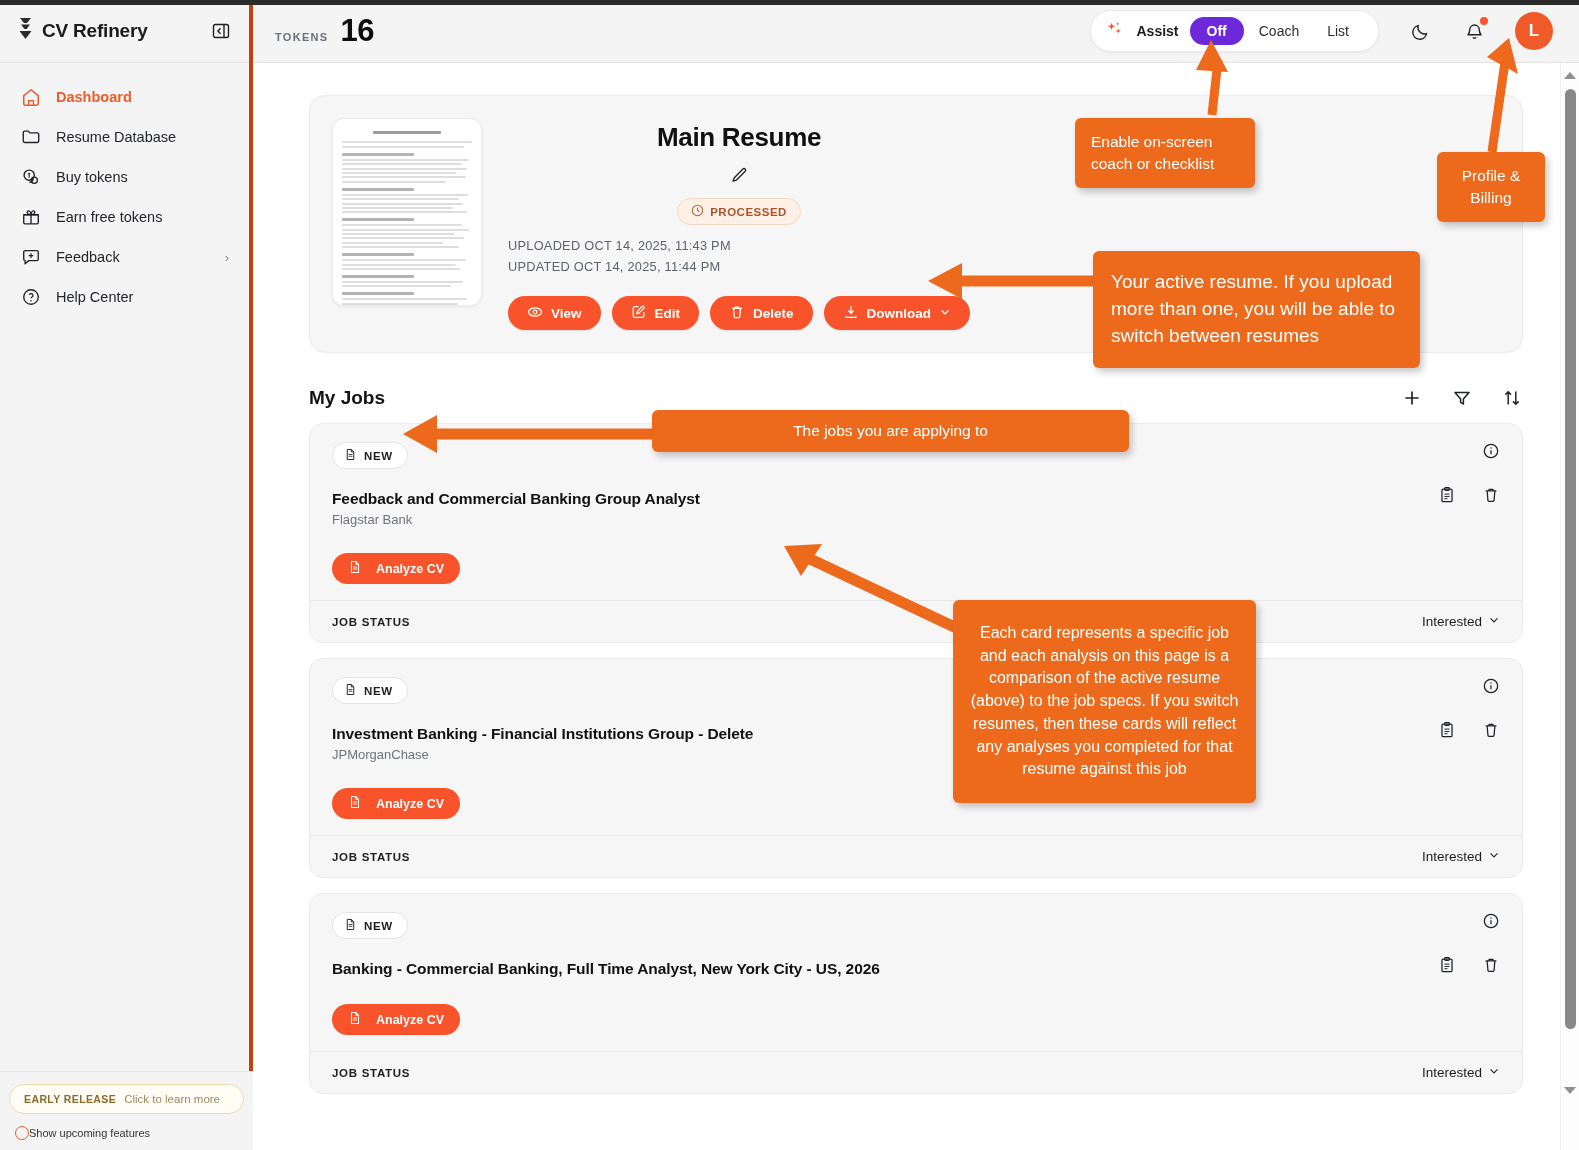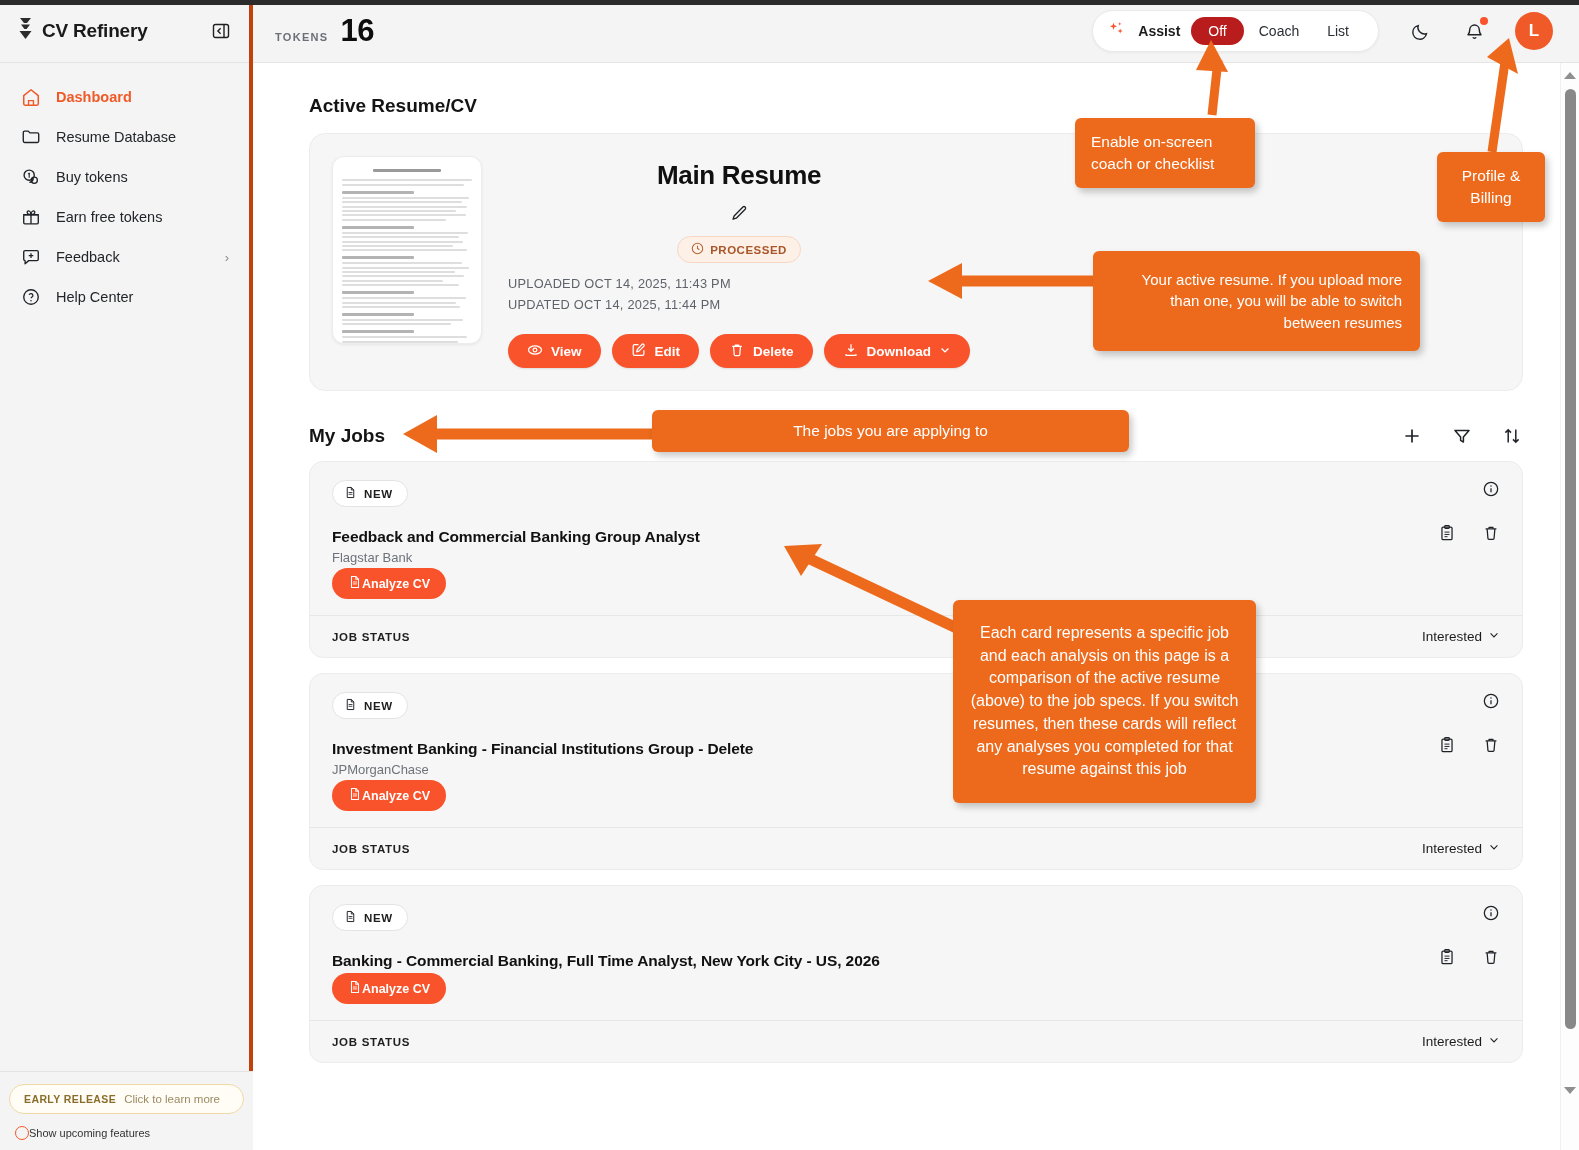--- a/index.html
+++ b/index.html
@@ -60,21 +60,21 @@
   .tokens-val { font-size:31px; font-weight:800; color:#0d0d0d; letter-spacing:-0.5px; }
   .topbar-right { margin-left:auto; display:flex; align-items:center; gap:28px; }
   .assist-wrap {
     display:flex; align-items:center; gap:11px;
     background:#ffffff; border:1px solid #eaeaea; border-radius:999px;
     height:42px; padding: 0 16px 0 14px; box-shadow:0 1px 3px rgba(0,0,0,.05);
   }
   .assist-lbl { font-size:14px; font-weight:700; color:#1c1c1c; }
   .seg { display:flex; align-items:center; gap:2px; background:#fff; border-radius:999px; }
   .seg-item { font-size:14px; color:#2a2f36; padding:6px 13px; border-radius:999px; cursor:pointer; }
-  .seg-item.on { background:#b91c1c; color:#fff; font-weight:400; padding:6px 17px; }
+  .seg-item.on { background:#6d28d9; color:#fff; font-weight:700; padding:6px 17px; }
   .icon-btn { width:26px; height:26px; display:flex; align-items:center; justify-content:center; cursor:pointer; position:relative;}
   .bell-dot { position:absolute; top:-1px; right:-1px; width:8px; height:8px; border-radius:50%; background:#F9532B; }
   .avatar {
     width:38px; height:38px; border-radius:50%; background:#F05A28; color:#fff;
     display:flex; align-items:center; justify-content:center; font-size:17px; font-weight:700; cursor:pointer;
   }
 
   
   .content { position:absolute; left:0; top:63px; width:100%; height:1087px; overflow:hidden; background:#fff;}
   .content-inner { padding: 32px 56px 0 56px; }
@@ -119,23 +119,23 @@
   .job-card { background:#f6f6f6; border:1px solid #ececec; border-radius:14px; margin-bottom:15px; }
   .job-top { padding:18px 22px 16px 22px; position:relative; }
   .new-pill {
     display:inline-flex; align-items:center; gap:7px;
     background:#fff; border:1px solid #e3e3e3; border-radius:999px;
     padding:5px 14px 5px 11px; font-size:11.5px; font-weight:700; color:#1e1e1e; letter-spacing:0.6px;
   }
   .job-name { font-size:15.5px; font-weight:700; color:#111; margin-top:21px; letter-spacing:-0.1px;}
   .job-co { font-size:13px; color:#6e737b; margin-top:4px; }
   .analyze {
-    display:inline-flex; align-items:center; gap:0; background:#F9532B; color:#fff;
+    display:inline-flex; align-items:center; gap:14px; background:#F9532B; color:#fff;
     border:none; border-radius:999px; height:31px; padding:0 16px;
-    font-size:12.5px; font-weight:700; cursor:pointer; margin-top:3px; font-family:inherit;
+    font-size:12.5px; font-weight:700; cursor:pointer; margin-top:26px; font-family:inherit;
   }
   .job-icons { position:absolute; right:22px; top:18px; }
   .info-i { position:absolute; right:0; top:0; cursor:pointer; }
   .row-i { position:absolute; right:0; top:44px; display:flex; gap:26px; }
   .job-status {
     border-top:1px solid #e7e7e7; padding:13px 22px; display:flex; align-items:center;
   }
   .js-lbl { font-size:11.5px; font-weight:700; letter-spacing:0.7px; color:#1f1f1f; }
   .js-val { margin-left:auto; display:flex; align-items:center; gap:6px; font-size:13.5px; color:#1c1c1c; cursor:pointer;}
 
@@ -149,21 +149,21 @@
   
   .callout {
     position:absolute; background:#ED6A1C; color:#fff; border-radius:6px;
     font-size:15.5px; line-height:1.42; padding:13px 16px; z-index:50;
     box-shadow:3px 4px 7px rgba(0,0,0,.22);
   }
   .arrow-svg { position:absolute; z-index:48; overflow:visible; }
 
   #co-assist { left:1075px; top:118px; width:180px; }
   #co-profile { left:1437px; top:152px; width:108px; text-align:center; }
-  #co-resume { left:1093px; top:251px; width:327px; text-align:right; font-size:15px; padding:18px 18px;}
+  #co-resume { left:1093px; top:251px; width:327px; text-align:left; font-size:19px; padding:18px 18px;}
   #co-jobs { left:652px; top:410px; width:477px; text-align:center; height:42px; display:flex; align-items:center; justify-content:center; padding:0 14px;}
   #co-cards { left:953px; top:600px; width:303px; text-align:center; font-size:16px; padding:22px 16px; }
 </style>
 </head>
 <body>
 
 <div class="app">
   <div class="top-strip"></div>
 
   <aside class="sidebar">
@@ -306,21 +306,20 @@
           <span class="bell-dot"></span>
         </span>
 
         <span class="avatar">L</span>
       </div>
     </header>
 
     <div class="content">
       <div class="content-inner">
 
-        <h2 class="sec-title">Active Resume/CV</h2>
 
         <div class="resume-card">
           <div class="thumb">
             <div class="ttl"></div>
             <div class="ln" style="width:100%"></div>
               <div class="ln" style="width:94%"></div>
             <div class="hd"></div>
             <div class="ln" style="width:98%"></div>
               <div class="ln" style="width:92%"></div>
               <div class="ln" style="width:96%"></div>

